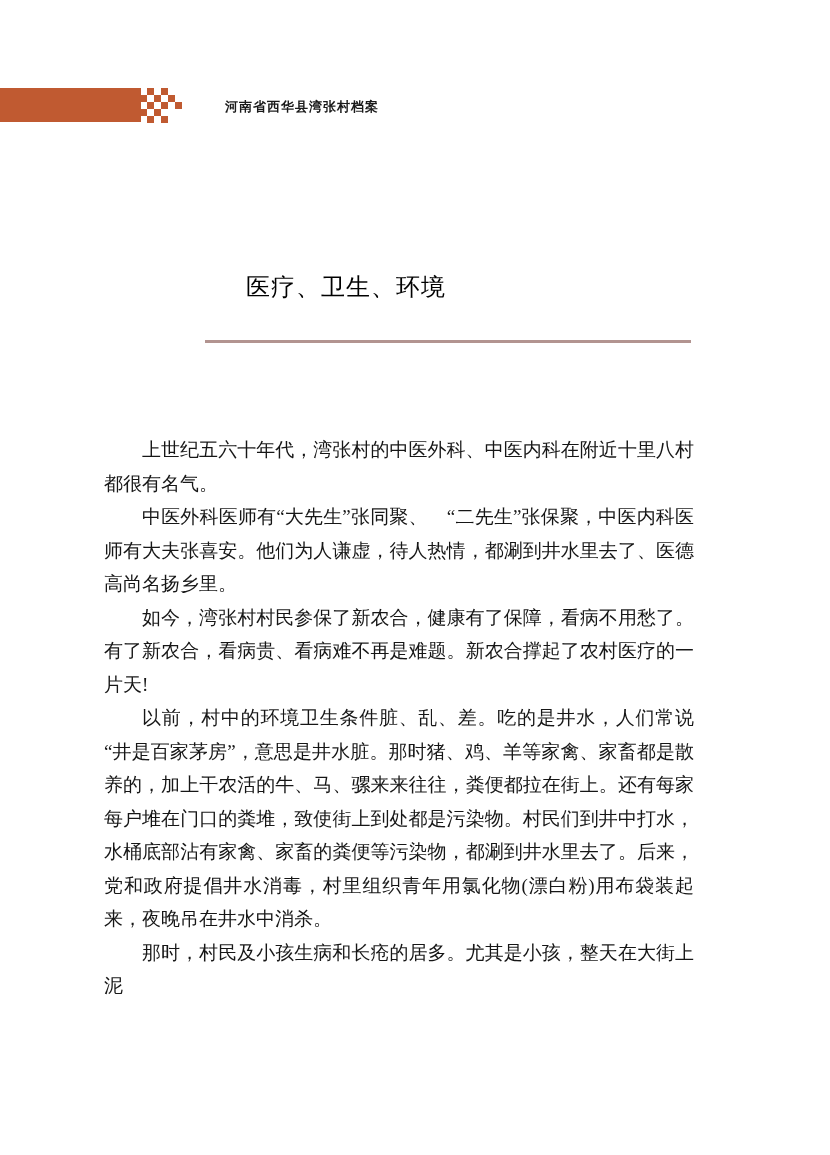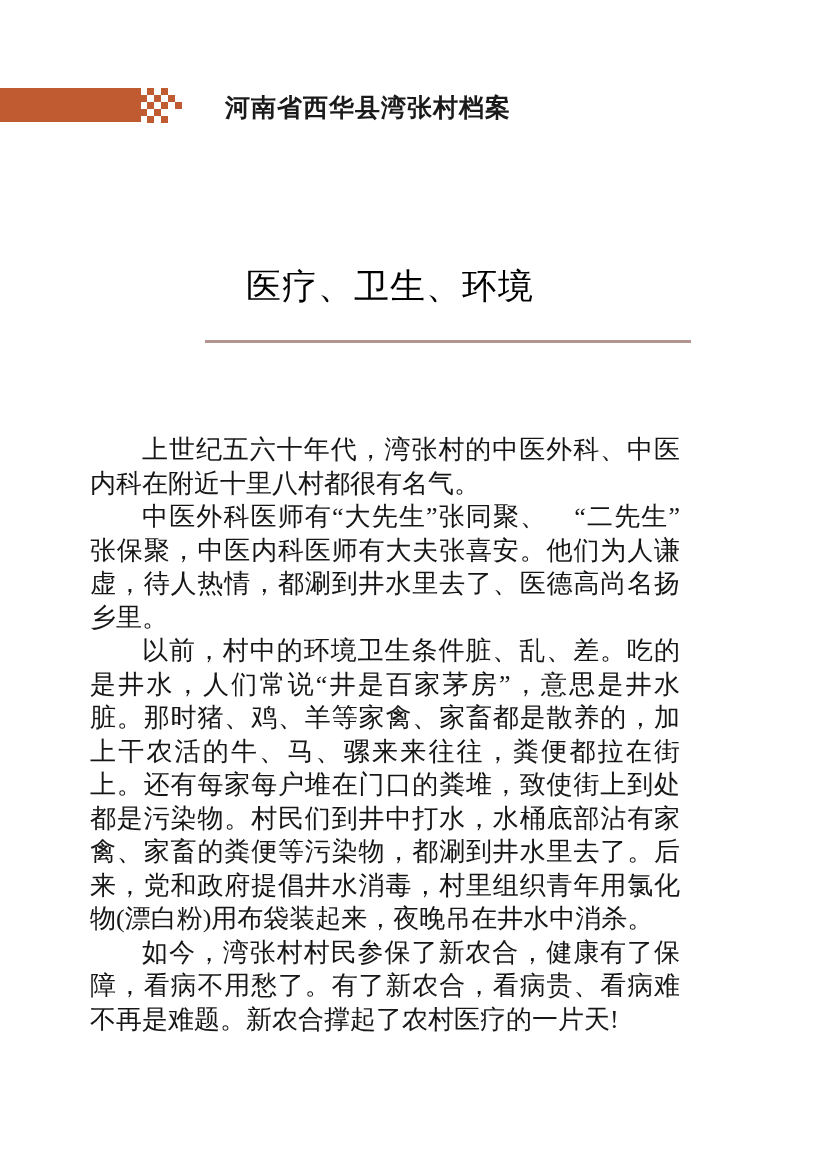--- a/index.html
+++ b/index.html
@@ -31,46 +31,46 @@
       7px 0,21px 0,
       0 7px,14px 7px,28px 7px,
       7px 14px,21px 14px,35px 14px,
       0 21px,14px 21px,
       7px 28px,21px 28px;
   }
   .running-header{
     position:absolute;left:225px;top:96px;
     font-family:"Liberation Sans","DejaVu Sans",sans-serif;
     font-weight:700;
-    font-size:25px;line-height:22px;
+    font-size:13px;line-height:22px;
     letter-spacing:1px;
     color:#1a1a1a;
     white-space:nowrap;
   }
   
   .chapter-title{
     position:absolute;left:246px;top:270px;
     margin:0;
     font-family:"Liberation Serif","DejaVu Serif",serif;
     font-weight:400;
-    font-size:35px;line-height:34px;
+    font-size:24px;line-height:34px;
     letter-spacing:1px;
     color:#000;
     white-space:nowrap;
   }
   .title-divider{
     position:absolute;left:205px;top:340px;
     width:486px;height:3px;
     background:var(--divider-rose);
   }
   
   .body-text{
-    position:absolute;left:90px;top:433px;
+    position:absolute;left:104px;top:433px;
     width:590px;
-    font-size:26px;
+    font-size:19px;
     line-height:33.5px;
     color:var(--text-color);
     text-align:justify;
   }
   .body-text p{
     margin:0;
     text-indent:2em;
   }
 </style>
 </head>
@@ -83,17 +83,18 @@
 
   <div class="running-header">河南省西华县湾张村档案</div>
 
   <h1 class="chapter-title">医疗、卫生、环境</h1>
 
   <div class="title-divider"></div>
 
   <div class="body-text">
     <p>上世纪五六十年代，湾张村的中医外科、中医内科在附近十里八村都很有名气。</p>
     <p>中医外科医师有“大先生”张同聚、　“二先生”张保聚，中医内科医师有大夫张喜安。他们为人谦虚，待人热情，都涮到井水里去了、医德高尚名扬乡里。</p>
+    <p>如今，湾张村村民参保了新农合，健康有了保障，看病不用愁了。有了新农合，看病贵、看病难不再是难题。新农合撑起了农村医疗的一片天!</p>
     <p>以前，村中的环境卫生条件脏、乱、差。吃的是井水，人们常说“井是百家茅房”，意思是井水脏。那时猪、鸡、羊等家禽、家畜都是散养的，加上干农活的牛、马、骡来来往往，粪便都拉在街上。还有每家每户堆在门口的粪堆，致使街上到处都是污染物。村民们到井中打水，水桶底部沾有家禽、家畜的粪便等污染物，都涮到井水里去了。后来，党和政府提倡井水消毒，村里组织青年用氯化物(漂白粉)用布袋装起来，夜晚吊在井水中消杀。</p>
-    <p>如今，湾张村村民参保了新农合，健康有了保障，看病不用愁了。有了新农合，看病贵、看病难不再是难题。新农合撑起了农村医疗的一片天!</p>
+    <p>那时，村民及小孩生病和长疮的居多。尤其是小孩，整天在大街上泥</p>
   </div>
 
 </div>
 
 </body></html>

